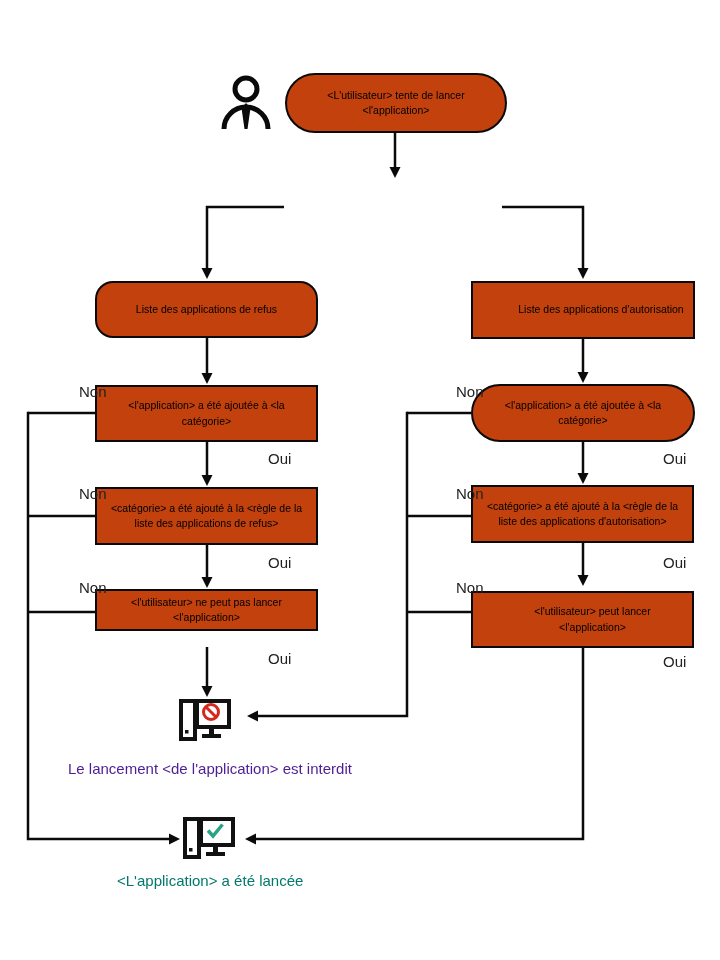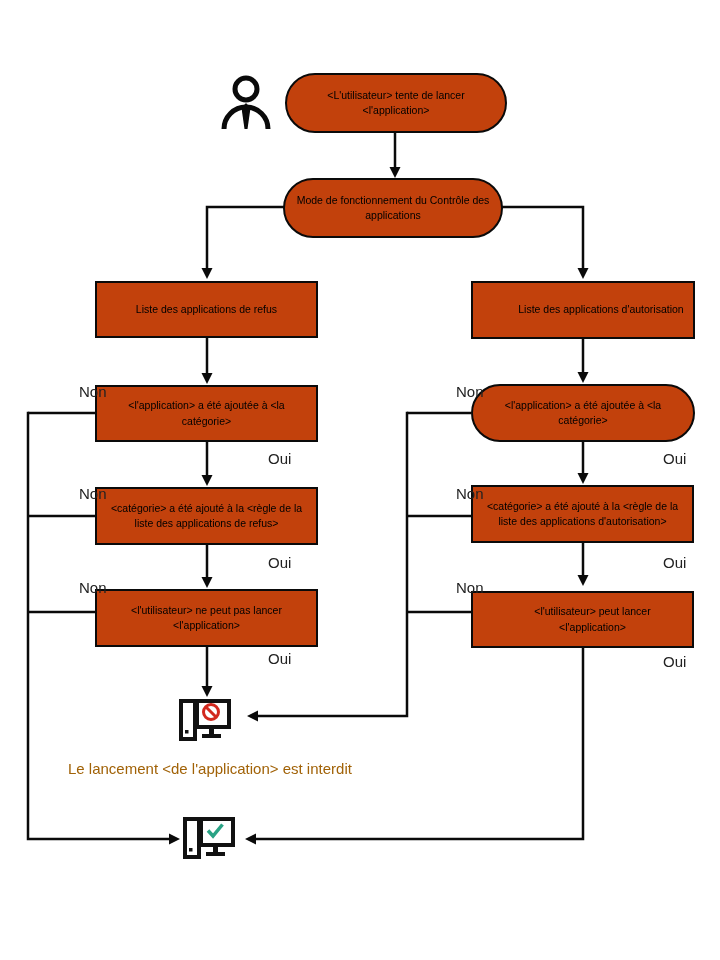--- a/index.html
+++ b/index.html
@@ -13,21 +13,21 @@
     font-size:10.5px;line-height:1.45;color:#000;padding:4px 9px;
   }
   .pill{border-radius:30px;}
   .pill-mid{border-radius:29px;}
   .edge-label{
     position:absolute;font-size:15px;color:#222;white-space:nowrap;margin-left:32px;
   }
   .outcome{
     position:absolute;font-size:15px;white-space:nowrap;
   }
-  .outcome.blocked{color:#a16207;}
+  .outcome.blocked{color:#4c1d95;}
   .outcome.launched{color:#00796b;}
   svg{position:absolute;display:block;}
   .overlay{left:0;top:0;}
 </style>
 </head>
 <body>
 
 <div class="canvas">
 
   <svg class="overlay" width="720" height="960" viewBox="0 0 720 960">
@@ -70,35 +70,34 @@
   </svg>
 
   <svg style="left:221px;top:73px;" width="50" height="57" viewBox="0 0 50 57">
     <circle cx="25" cy="16" r="11" fill="none" stroke="#0a0a0a" stroke-width="5"></circle>
     <path d="M3,56 a22,22 0 0 1 44,0" fill="none" stroke="#0a0a0a" stroke-width="5"></path>
     <path d="M25,30 L29.5,35 L26.5,56 L23.5,56 L20.5,35 Z" fill="#0a0a0a"></path>
   </svg>
 
   <div class="node pill" style="left:285px;top:73px;width:222px;height:60px;">&lt;L'utilisateur&gt; tente de lancer &lt;l'application&gt;</div>
 
-  <div class="node pill" style="left:283px;top:178px;width:220px;height:60px;">Mode de fonctionnement du Contrôle des applications</div>
 
-  <div class="node" style="left:95px;top:281px;width:223px;height:57px;">Liste des applications de refus</div>
+  <div class="node" style="left:95px;top:281px;width:223px;height:57px;border-radius:18px;">Liste des applications de refus</div>
 
   <div class="node" style="left:471px;top:281px;width:224px;height:58px;padding-left:45px;">Liste des applications d'autorisation</div>
 
   <div class="node" style="left:95px;top:385px;width:223px;height:57px;">&lt;l'application&gt; a été ajoutée à &lt;la catégorie&gt;</div>
 
   <div class="node pill-mid" style="left:471px;top:384px;width:224px;height:58px;">&lt;l'application&gt; a été ajoutée à &lt;la catégorie&gt;</div>
 
   <div class="node" style="left:95px;top:487px;width:223px;height:58px;">&lt;catégorie&gt; a été ajouté à la &lt;règle de la liste des applications de refus&gt;</div>
 
   <div class="node" style="left:471px;top:485px;width:223px;height:58px;">&lt;catégorie&gt; a été ajouté à la &lt;règle de la liste des applications d'autorisation&gt;</div>
 
-  <div class="node" style="left:95px;top:589px;width:223px;height:58px;">&lt;l'utilisateur&gt; ne peut pas lancer &lt;l'application&gt;</div>
+  <div class="node" style="left:95px;top:589px;width:223px;height:42px;">&lt;l'utilisateur&gt; ne peut pas lancer &lt;l'application&gt;</div>
 
   <div class="node" style="left:471px;top:591px;width:223px;height:57px;padding-left:29px;">&lt;l'utilisateur&gt; peut lancer &lt;l'application&gt;</div>
 
   <div class="edge-label" style="left:47px;top:383px;">Non</div>
   <div class="edge-label" style="left:47px;top:485px;">Non</div>
   <div class="edge-label" style="left:47px;top:579px;">Non</div>
 
   <div class="edge-label" style="left:424px;top:383px;">Non</div>
   <div class="edge-label" style="left:424px;top:485px;">Non</div>
   <div class="edge-label" style="left:424px;top:579px;">Non</div>
@@ -129,14 +128,15 @@
     <rect x="4" y="4" width="14" height="38" fill="#ffffff" stroke="#111111" stroke-width="4"></rect>
     <rect x="8" y="33" width="3.5" height="3.5" fill="#111111"></rect>
     <rect x="20" y="4" width="32" height="26" fill="#ffffff" stroke="#111111" stroke-width="4"></rect>
     <rect x="32" y="30" width="5" height="7" fill="#111111"></rect>
     <rect x="25" y="37" width="19" height="4" fill="#111111"></rect>
     <g>
       <polyline points="27,15.5 32,21 41.5,9.5" fill="none" stroke="#29a385" stroke-width="3.5"></polyline>
     </g>
   </svg>
 
+  <div class="outcome launched" style="left:117px;top:872px;">&lt;L'application&gt; a été lancée</div>
 
 </div>
 
 </body></html>

